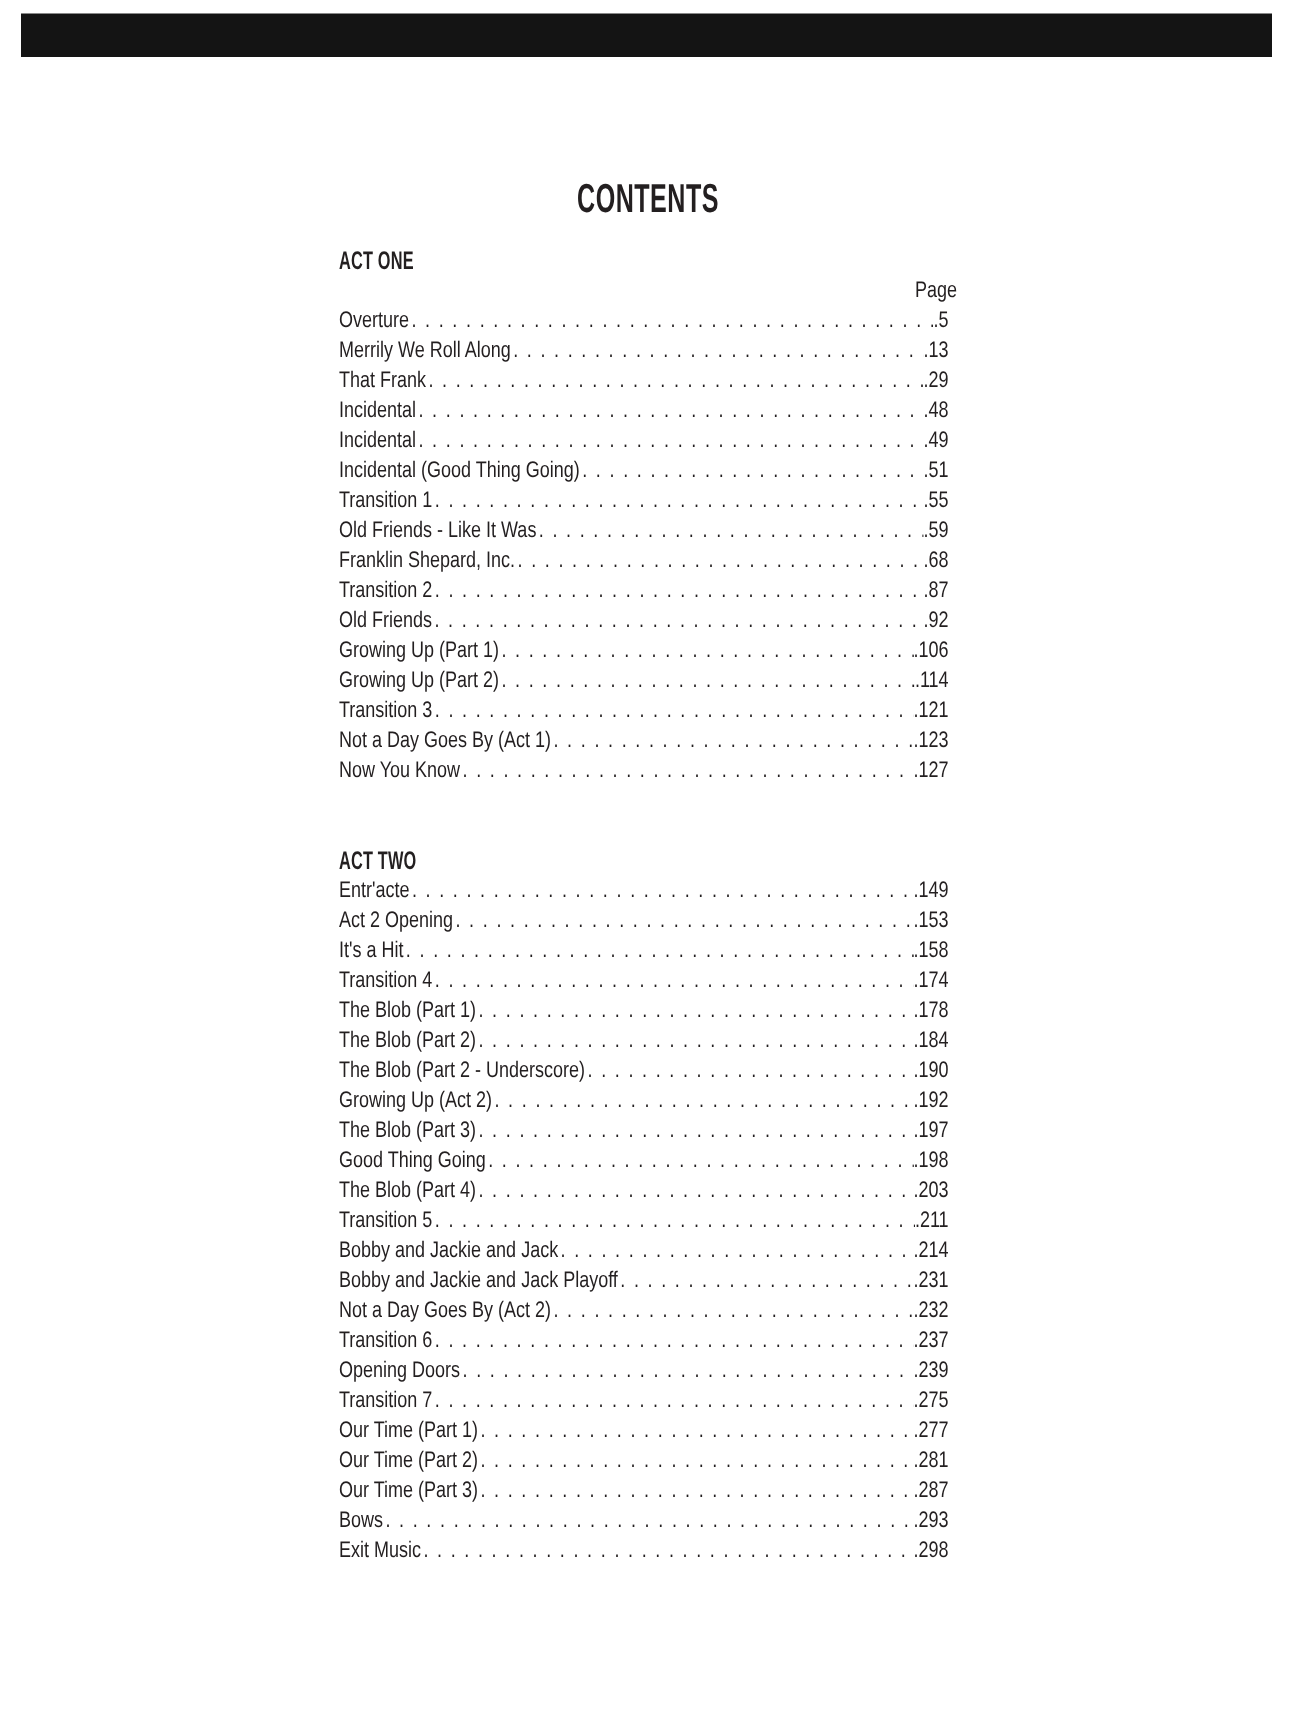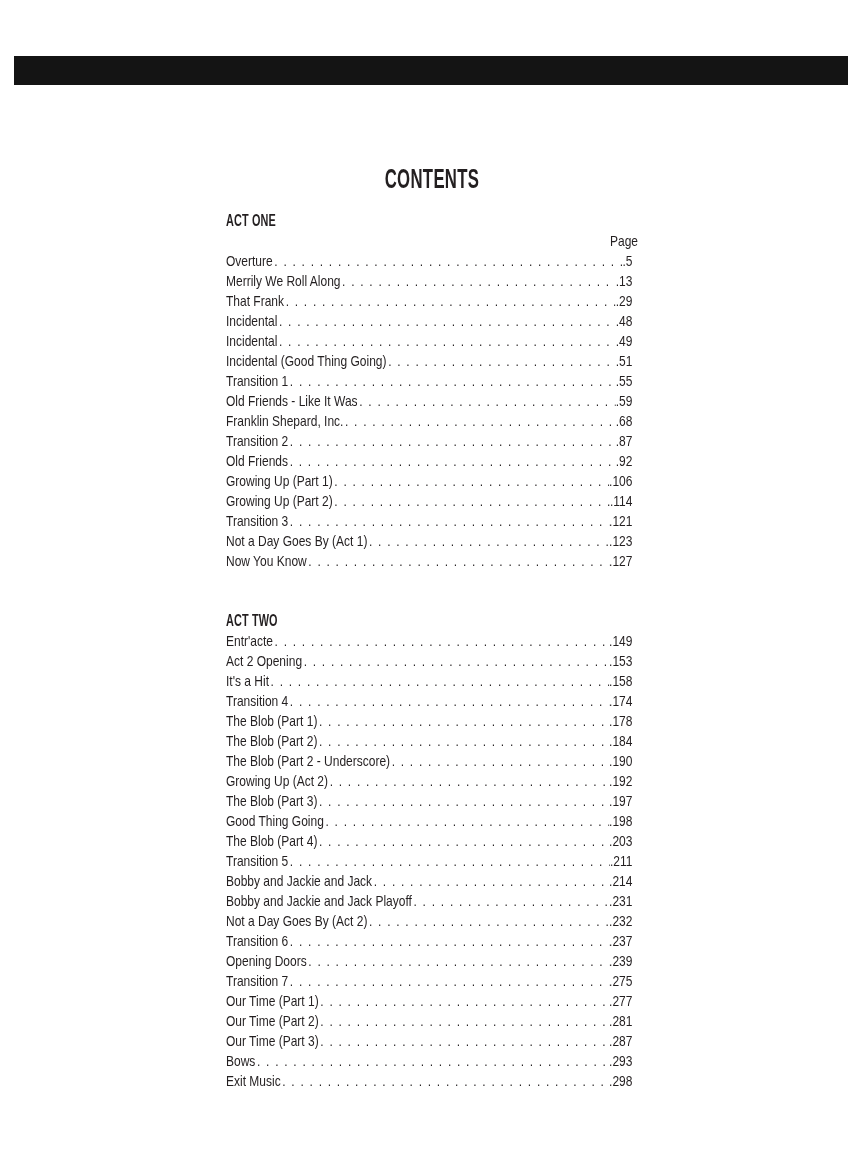--- a/index.html
+++ b/index.html
@@ -8,21 +8,21 @@
     --scan_bar: #141414;
   }
   * { margin: 0; padding: 0; box-sizing: border-box; }
   html, body {
     width: 864px; height: 1152px;
     background: var(--paper);
     font-family: "Liberation Sans", sans-serif;
     color: var(--ink);
     overflow: hidden;
   }
-  .page { position: relative; width: 864px; height: 1004px; background: var(--paper); margin-top: 47px; }
+  .page { position: relative; width: 864px; height: 1004px; background: var(--paper); }
 
   
   .scan-bar {
     position: absolute;
     left: 14px; top: 9px;
     width: 834px; height: 29px;
     background: var(--scan_bar);
   }
 
   .doc-title {

